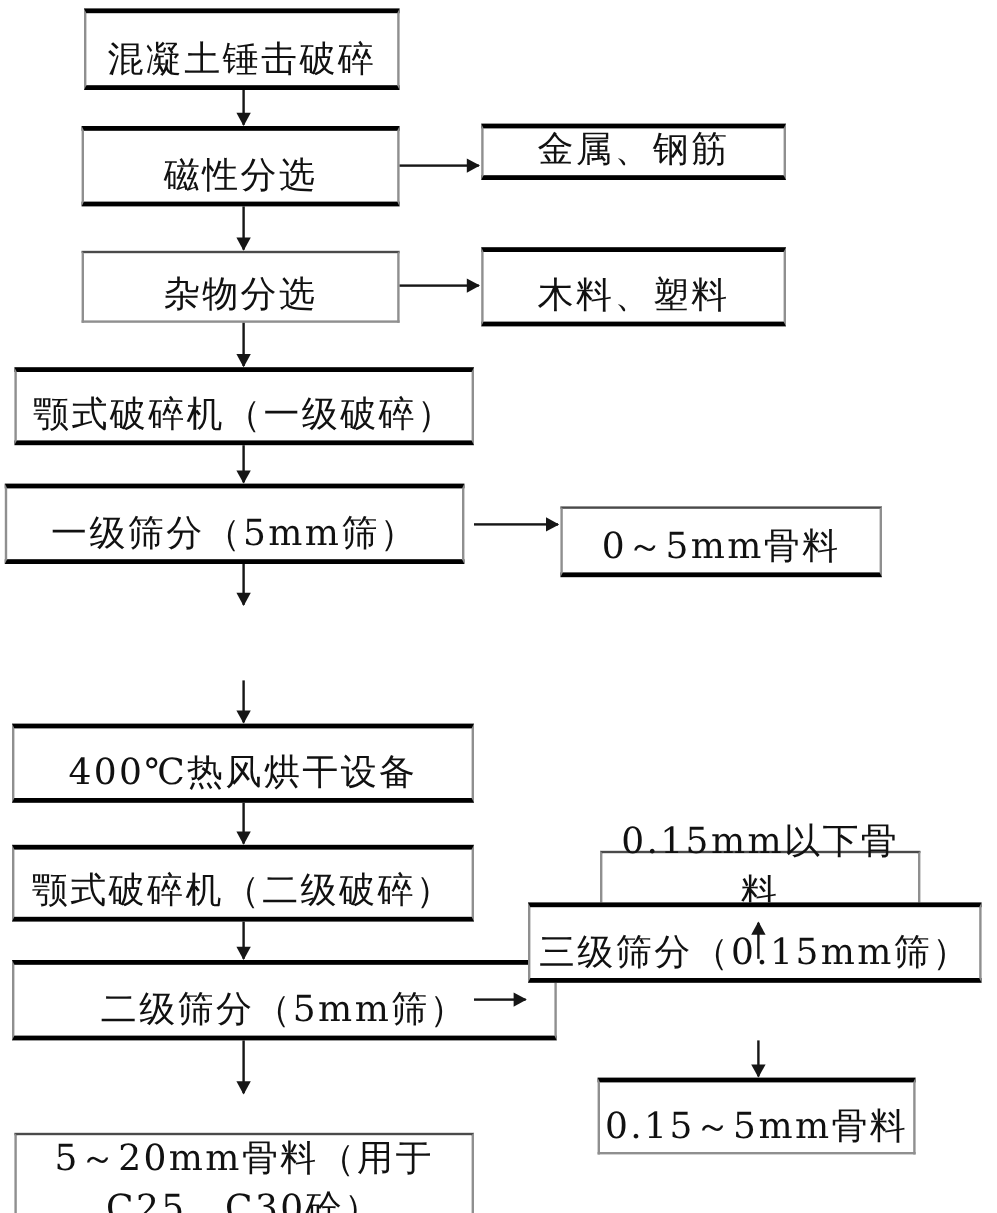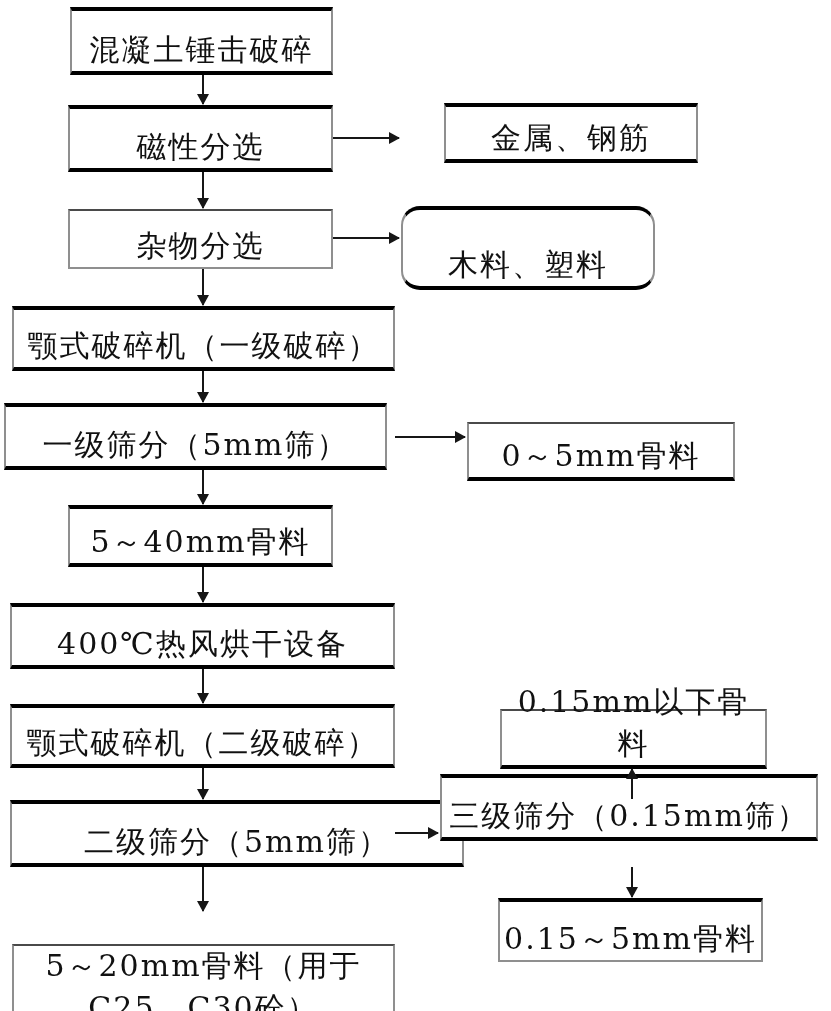--- a/index.html
+++ b/index.html
@@ -27,32 +27,32 @@
     font-size: 30px;
     letter-spacing: 2px;
     line-height: 42px;
   }
   .thin-top    { border-top: 2px solid #4a4a4a; }
   .thin-bottom { border-bottom: 2px solid #8f8f8f; }
 
   
   .n1  { left: 70px;  top: 7px;   width: 263px; height: 68px; }
   .n2  { left: 68px;  top: 105px; width: 265px; height: 67px; }
-  .n3  { left: 401px; top: 103px; width: 254px; height: 60px; margin-left: 43px; }
+  .n3  { left: 401px; top: 103px; width: 254px; height: 47px; }
   .n4  { left: 68px;  top: 209px; width: 265px; height: 60px; }
-  .n5  { left: 401px; top: 206px; width: 254px; height: 84px; border-radius: 19px; }
+  .n5  { left: 401px; top: 206px; width: 254px; height: 66px; }
   .n6  { left: 12px;  top: 306px; width: 383px; height: 65px; }
   .n7  { left: 4px;  top: 403px; width: 383px; height: 67px; }
   .n8  { left: 467px; top: 422px; width: 268px; height: 59px; }
   .n9  { left: 68px;  top: 505px; width: 265px; height: 62px; }
   .n10 { left: 10px;  top: 603px; width: 385px; height: 66px; }
   .n11 { left: 10px;  top: 704px; width: 385px; height: 64px; }
   .n12 { left: 10px;  top: 800px; width: 454px; height: 67px; }
   .n13 { left: 500px; top: 709px; width: 267px; height: 60px; }
-  .n14 { left: 440px; top: 774px; width: 378px; height: 67px; }
+  .n14 { left: 440px; top: 752px; width: 378px; height: 67px; }
   .n15 { left: 498px; top: 898px; width: 265px; height: 64px; }
   .n16 { left: 12px;  top: 944px; width: 383px; height: 89px; padding: 0 24px; }
 
   
   .av { position: absolute; width: 2px; background: #161616; }
   .av::after {
     content: ""; position: absolute; left: -5px; bottom: -1px;
     width: 0; height: 0;
     border-left: 6px solid transparent; border-right: 6px solid transparent;
     border-top: 11px solid #161616;
@@ -106,23 +106,20 @@
   </div>
   <div class="node n6">
     <span>颚式破碎机（一级破碎）</span>
   </div>
   <div class="node n7">
     <span>一级筛分（5mm筛）</span>
   </div>
   <div class="node n8 thin-top">
     <span>0～5mm骨料</span>
   </div>
-  <div class="node n9">
-    <span>5～40mm骨料</span>
-  </div>
   <div class="node n10">
     <span>400℃热风烘干设备</span>
   </div>
   <div class="node n11">
     <span>颚式破碎机（二级破碎）</span>
   </div>
   <div class="node n12">
     <span>二级筛分（5mm筛）</span>
   </div>
   <div class="node n13 thin-top">

